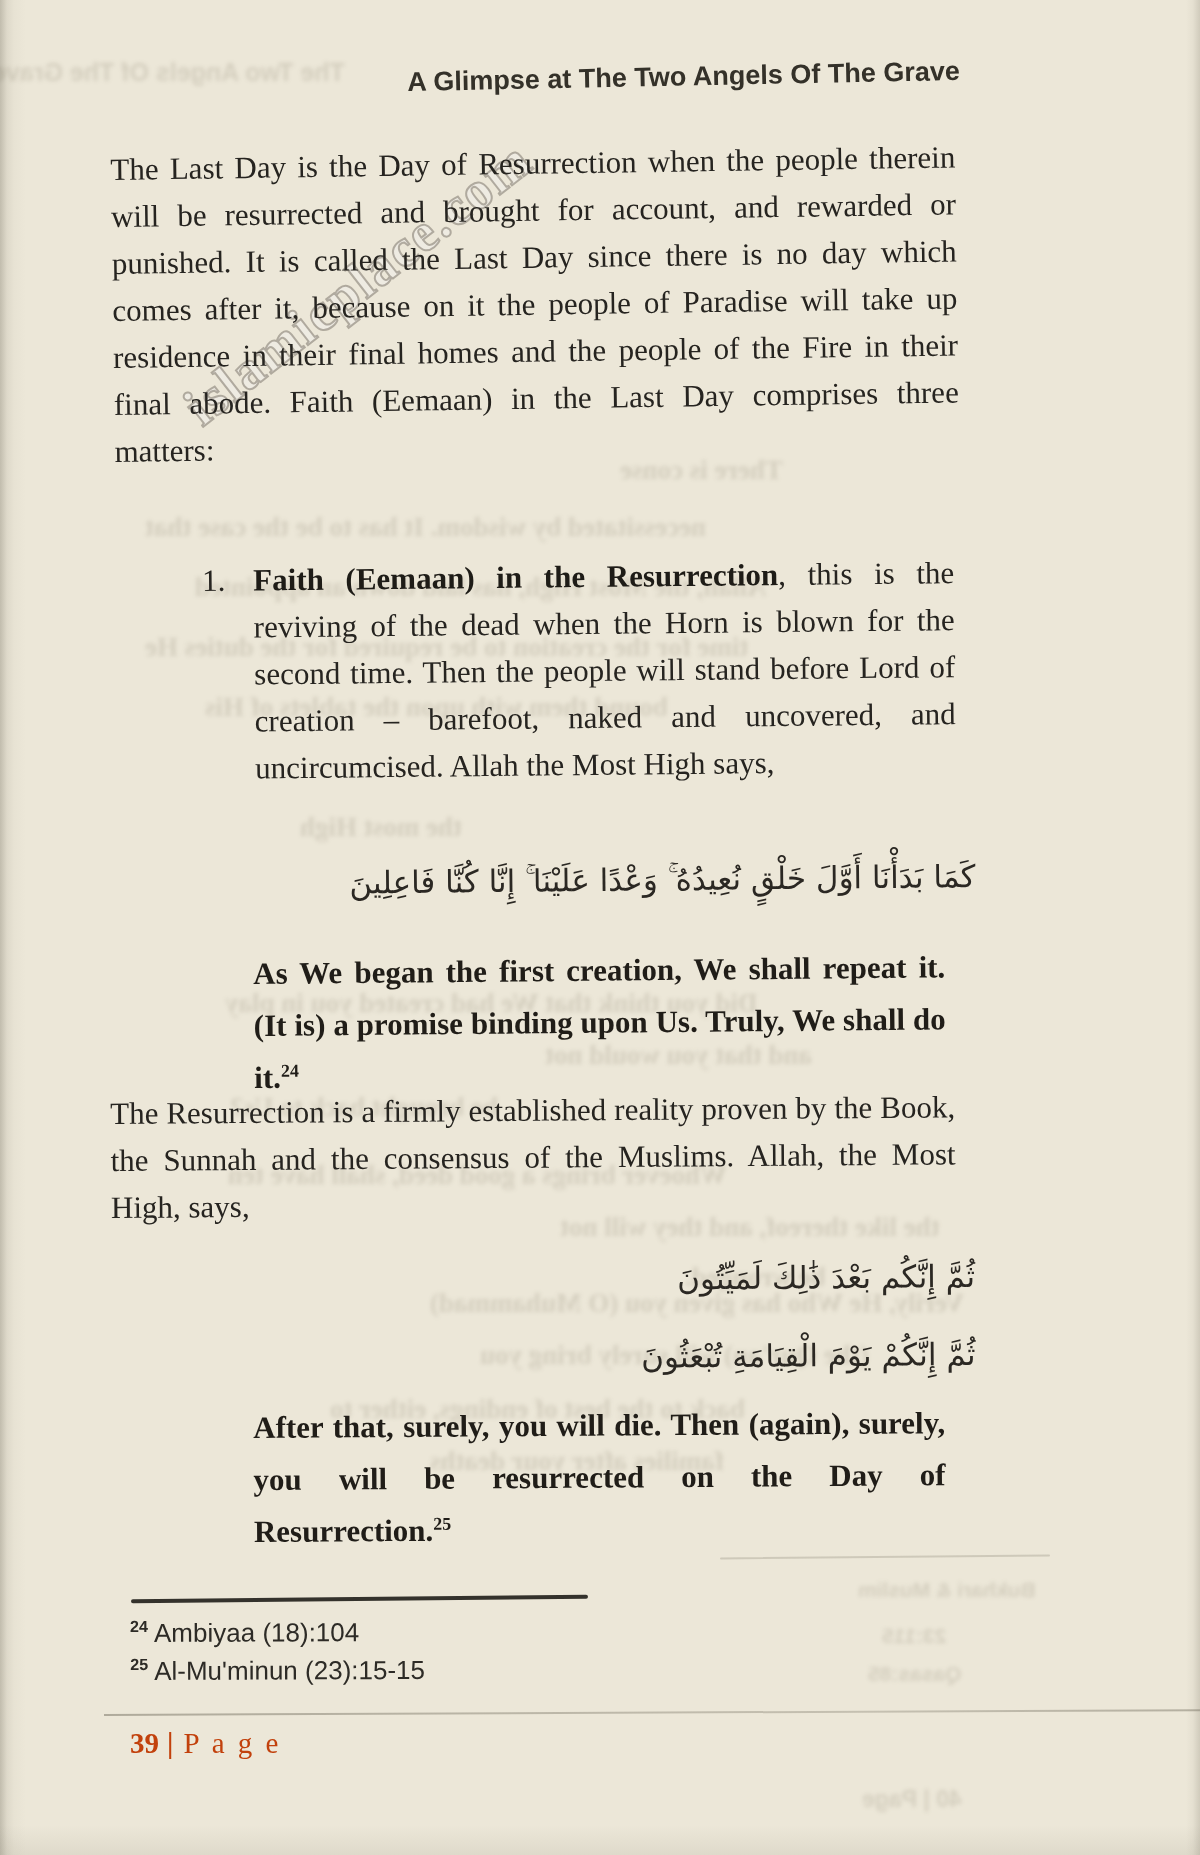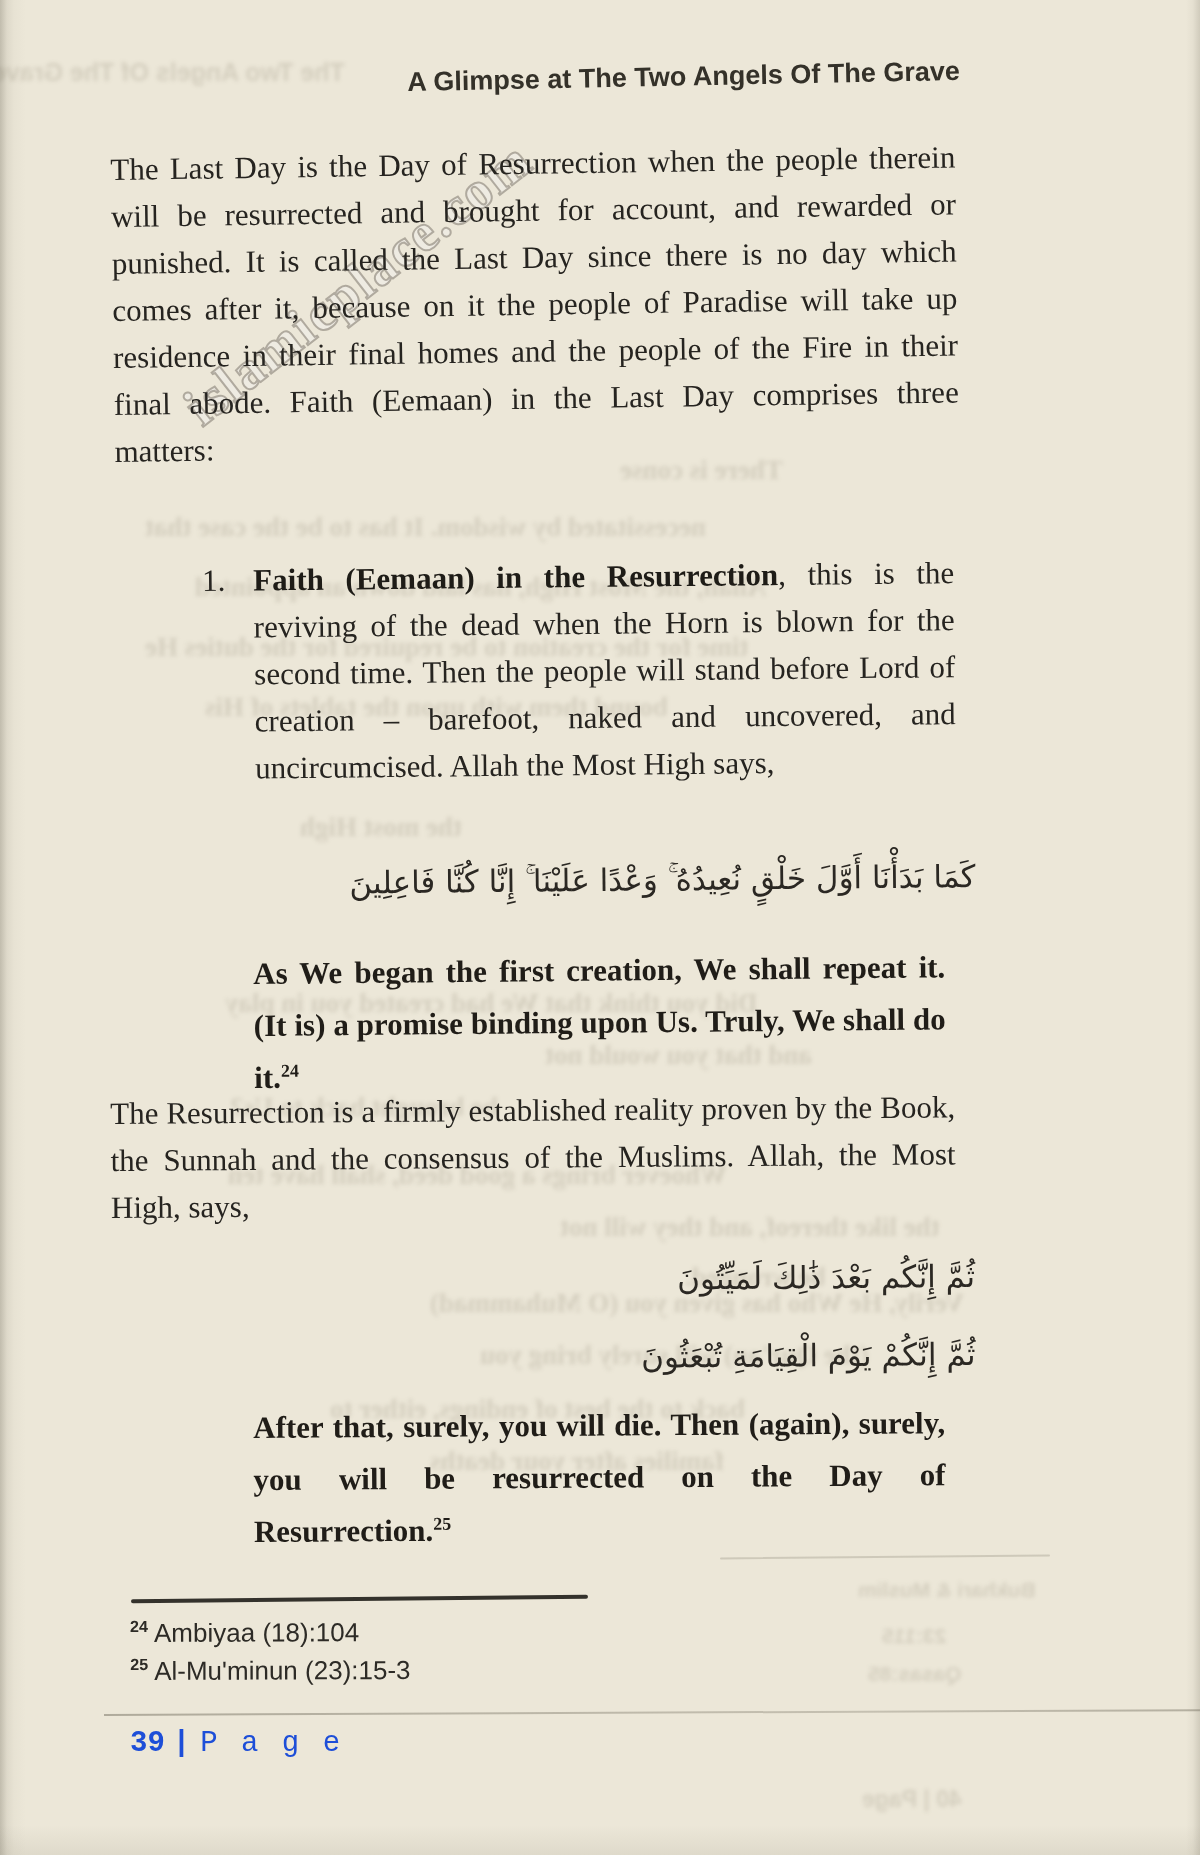--- a/index.html
+++ b/index.html
@@ -74,21 +74,21 @@
     font-family:"Liberation Sans","DejaVu Sans",sans-serif;font-size:26px;color:#2d2b26;
     transform:rotate(-0.2deg);transform-origin:left top;}
   .footnote{line-height:38px;}
   .footnote sup{font-weight:bold;font-size:0.62em;margin-right:6px;}
 
   .thin-rule{position:absolute;left:104px;top:1714px;width:1096px;height:2px;
     background:linear-gradient(90deg,rgba(125,120,105,.55),rgba(125,120,105,.35) 70%,rgba(125,120,105,.5));
     transform:rotate(-0.25deg);transform-origin:left top;}
 
   .footer{position:absolute;left:130px;top:1727px;
-    font-family:Liberation Mono, monospace;font-size:29px;color:#1d4ed8;}
+    font-family:Liberation Serif, serif;font-size:29px;color:#c2410c;}
   .pg-num{font-weight:bold;}
   .pg-sep{font-weight:bold;margin:0 10px 0 8px;}
   .pg-label{letter-spacing:3px;}
 
   .ghost{
     position:absolute;transform:scaleX(-1);
     font-family:"Liberation Serif","DejaVu Serif",serif;font-weight:bold;
     color:rgba(108,100,78,.34);filter:blur(2px);opacity:.55;
     white-space:nowrap;pointer-events:none;
   }
@@ -147,21 +147,21 @@
   <div class="arabic arabic3">ثُمَّ إِنَّكُمْ يَوْمَ الْقِيَامَةِ تُبْعَثُونَ</div>
 
   <div class="quote quote2"><span>After that, surely, you will die. Then (again), surely, you will be resurrected on the Day of Resurrection.</span><sup>25</sup></div>
 
   <div class="crease"></div>
 
   <div class="fn-rule"></div>
 
   <div class="footnotes">
     <div class="footnote"><sup>24</sup><span>Ambiyaa (18):104</span></div>
-    <div class="footnote"><sup>25</sup><span>Al-Mu'minun (23):15-3</span></div>
+    <div class="footnote"><sup>25</sup><span>Al-Mu'minun (23):15-15</span></div>
   </div>
 
   <div class="thin-rule"></div>
 
   <div class="footer">
     <span class="pg-num">39</span><span class="pg-sep">|</span><span class="pg-label">P a g e</span>
   </div>
 
 </div>
 

